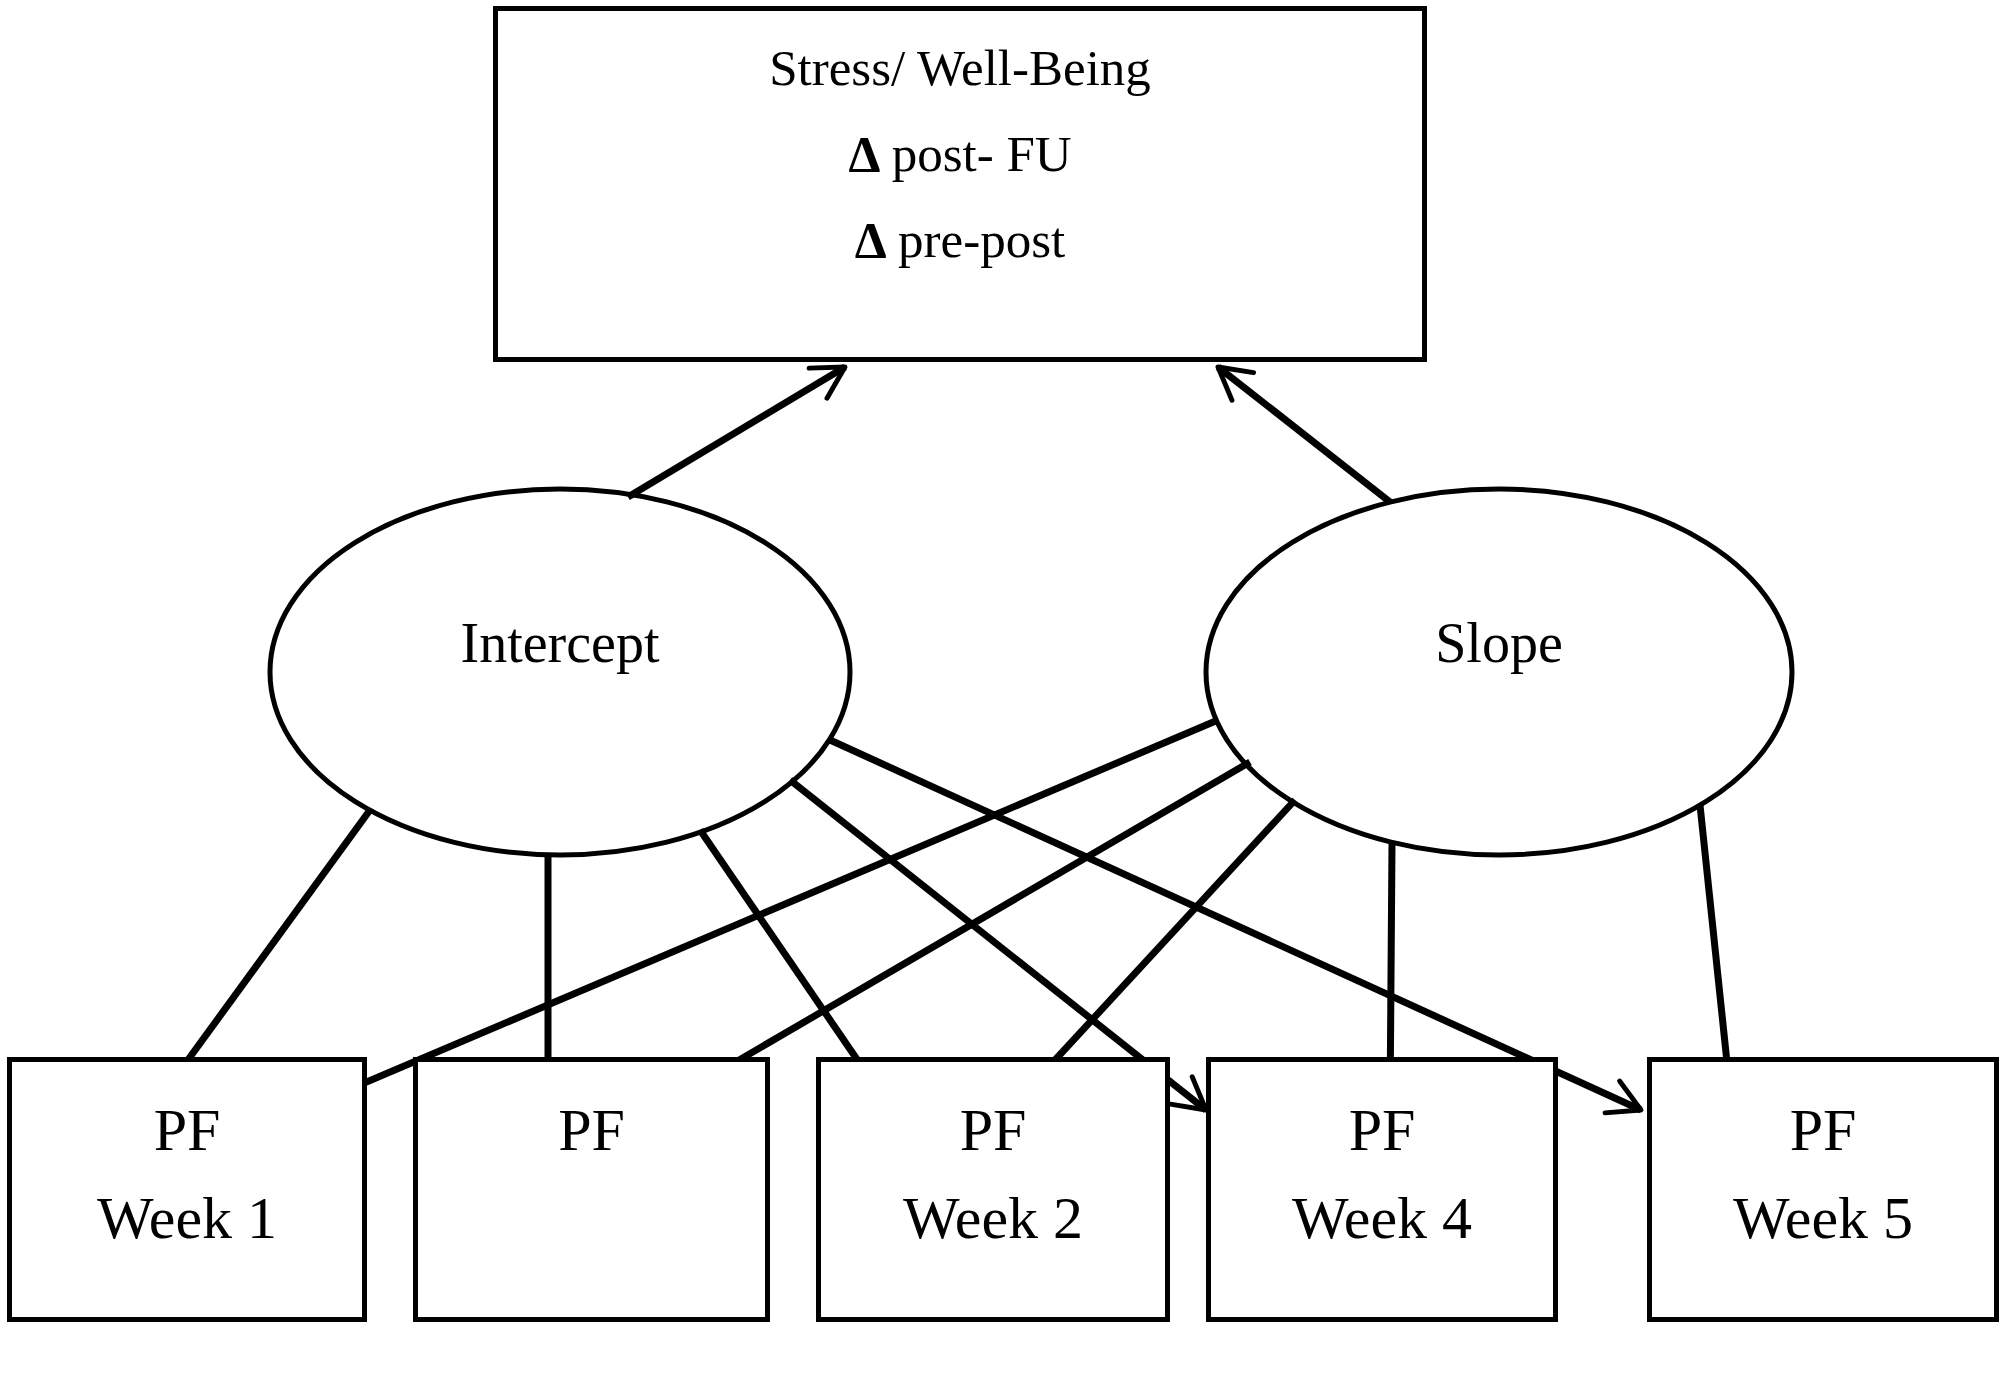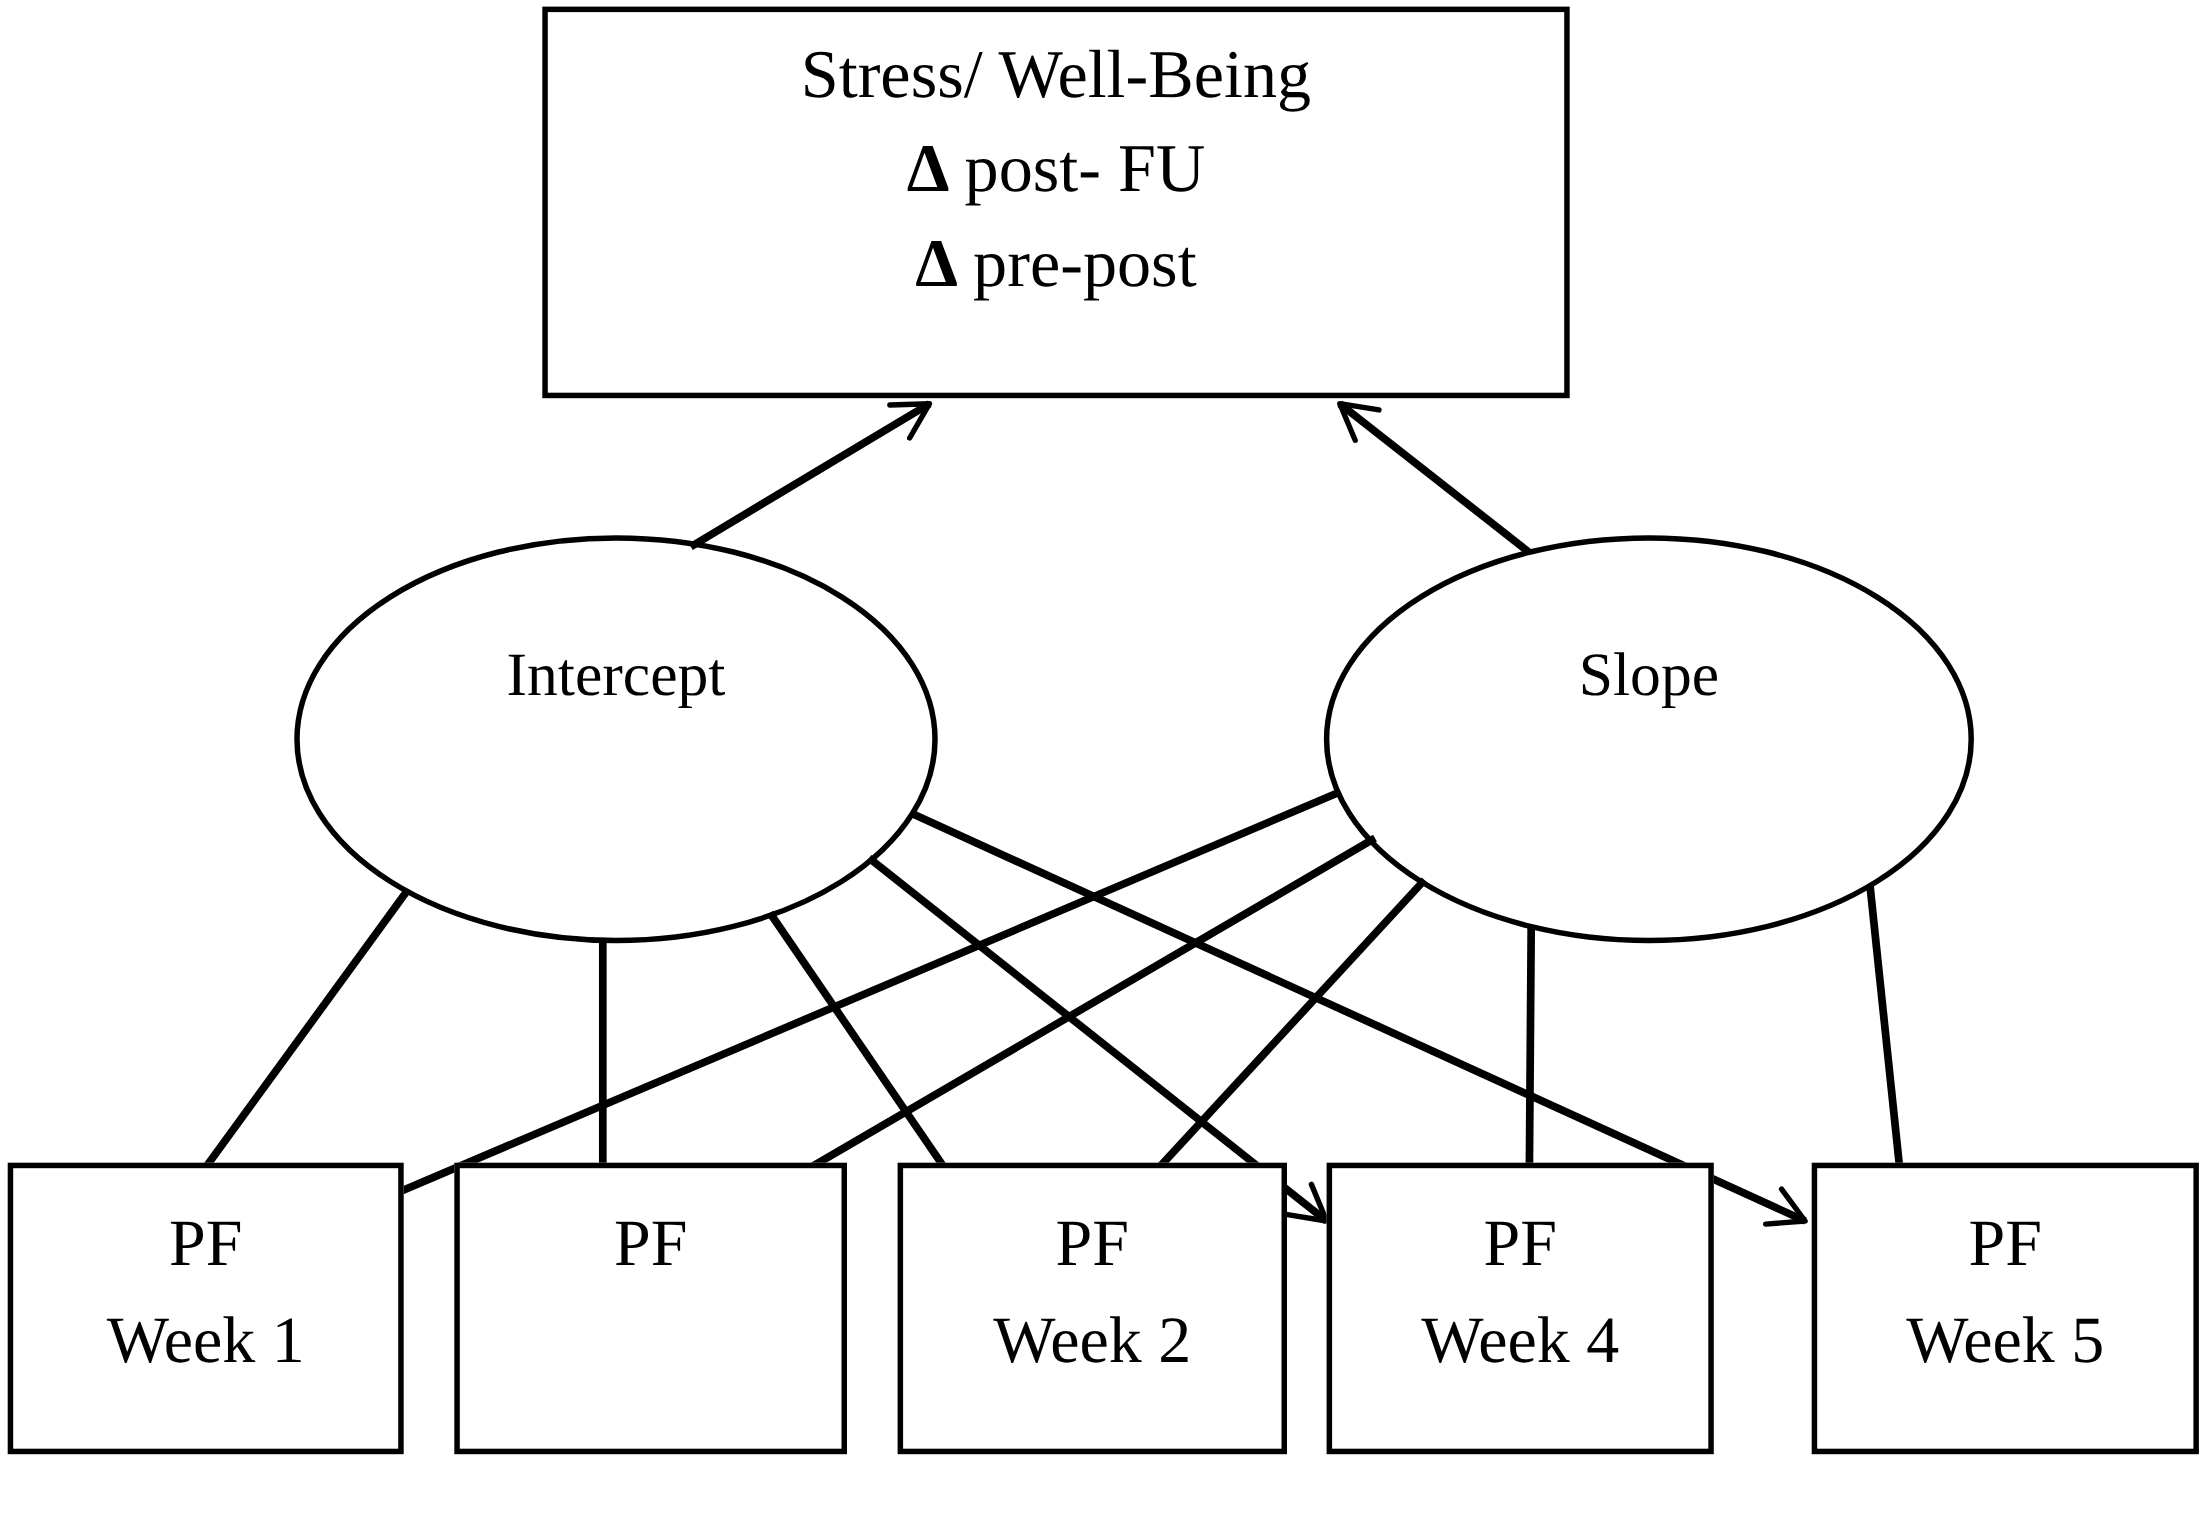--- a/index.html
+++ b/index.html
@@ -3,29 +3,29 @@
 <meta charset="utf-8">
 <style>
   html,body{margin:0;padding:0;background:#ffffff;}
   #stage{position:relative;width:2010px;height:1389px;background:#ffffff;overflow:hidden;
          font-family:"Liberation Serif","DejaVu Serif",serif;color:#000;}
   #edges{position:absolute;left:0;top:0;width:2010px;height:1389px;}
   .node{position:absolute;box-sizing:border-box;border:5px solid #000;background:#fff;
         display:flex;flex-direction:column;align-items:center;}
   .node .ln{display:block;text-align:center;white-space:pre;}
   #outcome-box{left:493px;top:6px;width:934px;height:356px;padding-top:14px;
-               font-size:62px;line-height:86px;}
+               font-size:51px;line-height:86px;}
   .week-box{top:1057px;height:265px;padding-top:24px;font-size:60px;line-height:88px;align-items:center;}
   #week-box-1{left:7px;width:360px;}
   #week-box-2{left:413px;width:357px;}
   #week-box-3{left:816px;width:354px;}
   #week-box-4{left:1206px;width:352px;}
   #week-box-5{left:1647px;width:352px;}
   .delta{font-weight:700;margin-right:0.22em;}
-  .latent-label{position:absolute;width:500px;text-align:center;font-size:56px;line-height:62px;top:583px;}
+  .latent-label{position:absolute;width:500px;text-align:center;font-size:56px;line-height:62px;top:612px;}
   #intercept-label{left:310px;}
   #slope-label{left:1249px;}
 </style>
 </head>
 <body>
 
 <div id="stage">
 
   <svg id="edges" viewBox="0 0 2010 1389" xmlns="http://www.w3.org/2000/svg">
     <defs>

